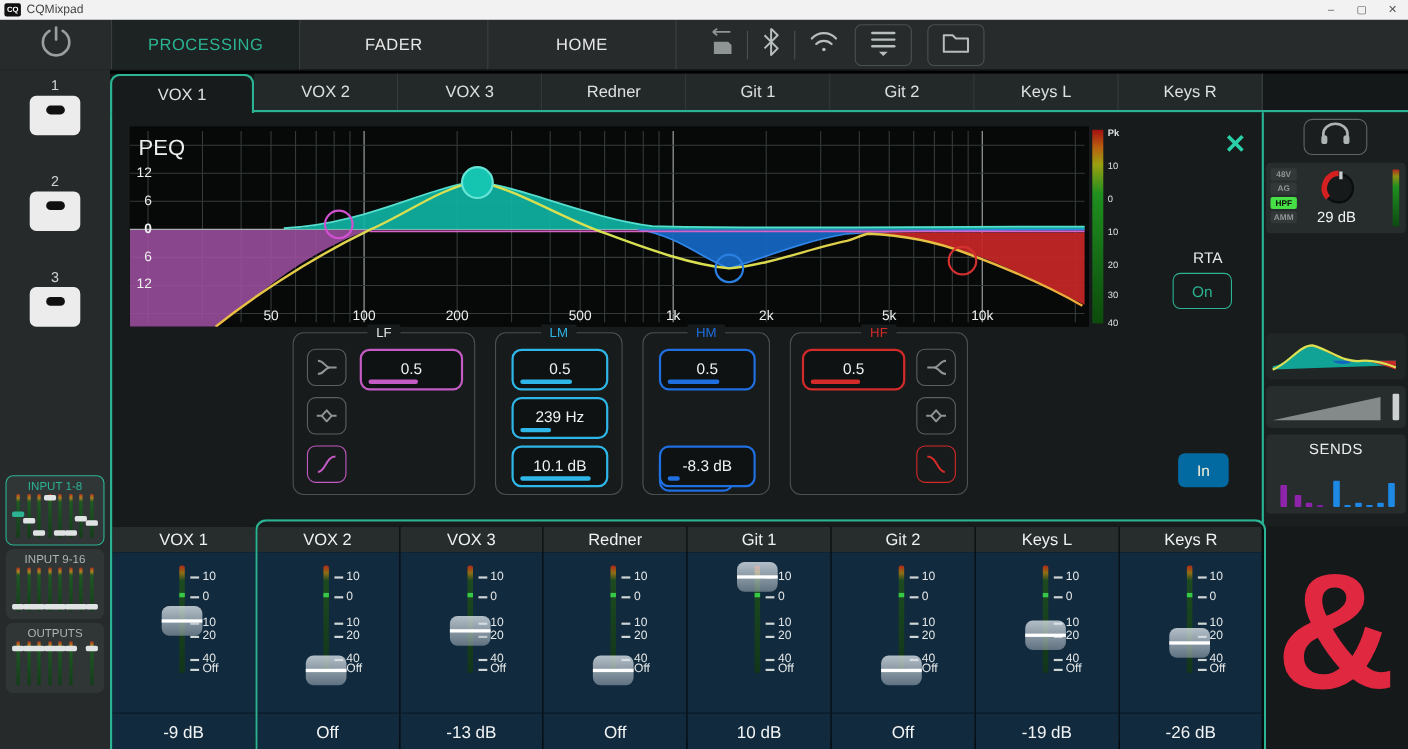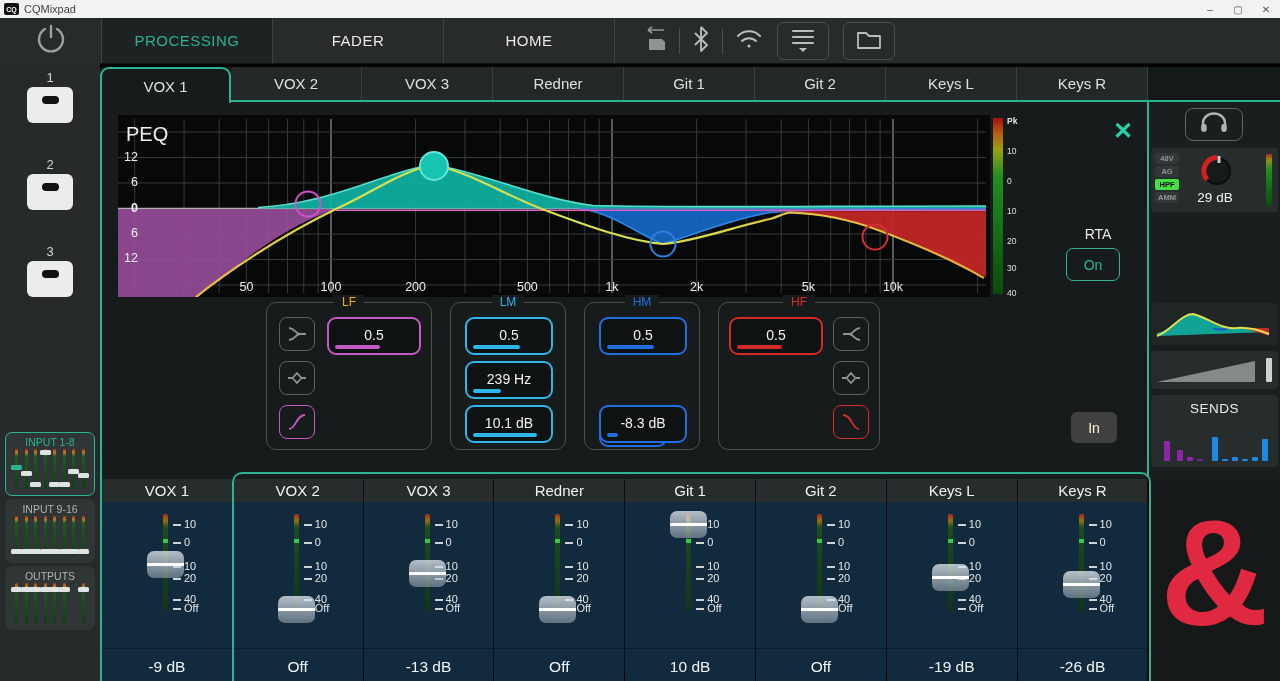--- a/index.html
+++ b/index.html
@@ -66,21 +66,21 @@
            border-radius:7px;color:#2bb394;font-size:14px;display:flex;align-items:center;justify-content:center;}
   
   .bandgroup{position:absolute;height:148px;border:1.5px solid #4a5050;border-radius:10px;box-sizing:border-box;}
   .band-legend{position:absolute;top:-8px;left:0;width:100%;text-align:center;font-size:12px;}
   .band-legend span{background:#171b1b;padding:0 8px;}
   .iconbtn{position:absolute;width:36px;height:34px;border:1.5px solid #5a6060;border-radius:8px;box-sizing:border-box;
            display:flex;align-items:center;justify-content:center;}
   .valbox{position:absolute;height:38px;border:2px solid;border-radius:9px;box-sizing:border-box;
           background:#0e1212;text-align:center;font-size:14px;color:#f0f2f2;line-height:32px;}
   .valbar{position:absolute;left:6px;bottom:4px;height:4px;border-radius:2px;}
-  .inbtn{position:absolute;left:971px;top:310px;width:46px;height:31px;background:#404040;border-radius:6px;
+  .inbtn{position:absolute;left:971px;top:310px;width:46px;height:31px;background:#0369a1;border-radius:6px;
          color:#fdf3d8;font-size:14px;display:flex;align-items:center;justify-content:center;}
   
   .rightbar{position:absolute;left:1149px;top:102px;width:131px;height:377px;background:#1a1e1e;}
   .rb-panel{position:absolute;left:2px;width:127px;background:#272c2c;border-radius:4px;}
   .phones{position:absolute;left:36px;top:6px;width:58px;height:33px;border:1.5px solid #5f6565;
           border-radius:8px;display:flex;align-items:center;justify-content:center;box-sizing:border-box;}
   .badge{width:24px;height:11px;font-size:7.5px;display:flex;align-items:center;justify-content:center;
          background:#323737;color:#8f9595;border-radius:2px;margin-bottom:2px;font-weight:bold;}
   .badge.on{background:#46e046;color:#0a0a0a;}
   .vbar{position:absolute;width:6px;border-radius:1px;}
@@ -405,21 +405,21 @@
       <div style="top: 90px;">10</div>
       <div style="top: 120px;">20</div>
       <div style="top: 147px;">30</div>
       <div style="top: 172px;">40</div>
     </div>
   <div class="closeX">✕</div>
   <div class="rta-label">RTA</div>
   <div class="rta-btn">On</div>
   <div id="bands">
       <div class="bandgroup" style="left: 166px; top: 200px; width: 166px;">
-        <div class="band-legend"><span style="color: #eab308;">LF</span></div>
+        <div class="band-legend"><span style="color: #e5e5e5;">LF</span></div>
         <div class="iconbtn" style="top: 14px; left: 12px;">
           <svg width="24" height="24" viewBox="0 0 24 24" fill="none" stroke="#8f9595" stroke-width="1.8" stroke-linejoin="round">
             <path d="M4,6 C10,6 10,12 15,12 H21 M4,18 C10,18 10,12 15,12"></path>
           </svg>
         </div>
         <div class="iconbtn" style="top: 58px; left: 12px;">
           <svg width="24" height="24" viewBox="0 0 24 24" fill="none" stroke="#8f9595" stroke-width="1.8" stroke-linejoin="round">
             <path d="M3,12 H7 M17,12 H21 M12,7 L16.5,12 L12,17 L7.5,12 Z"></path>
           </svg>
         </div>

